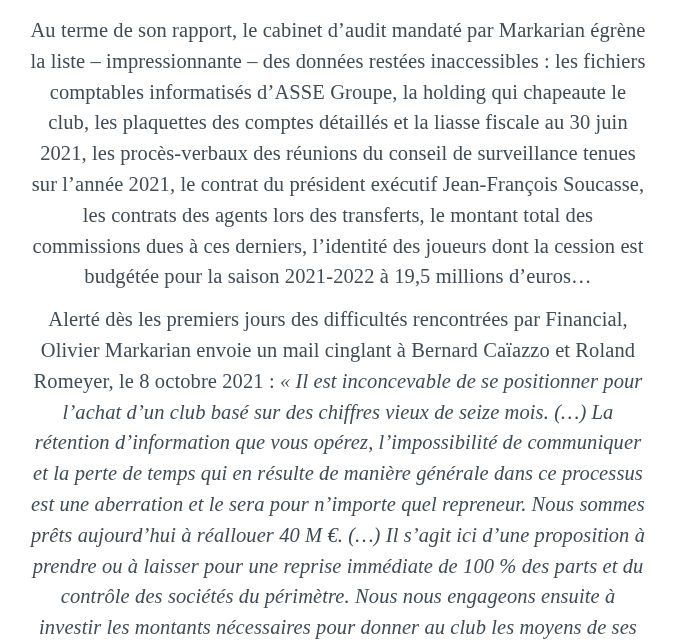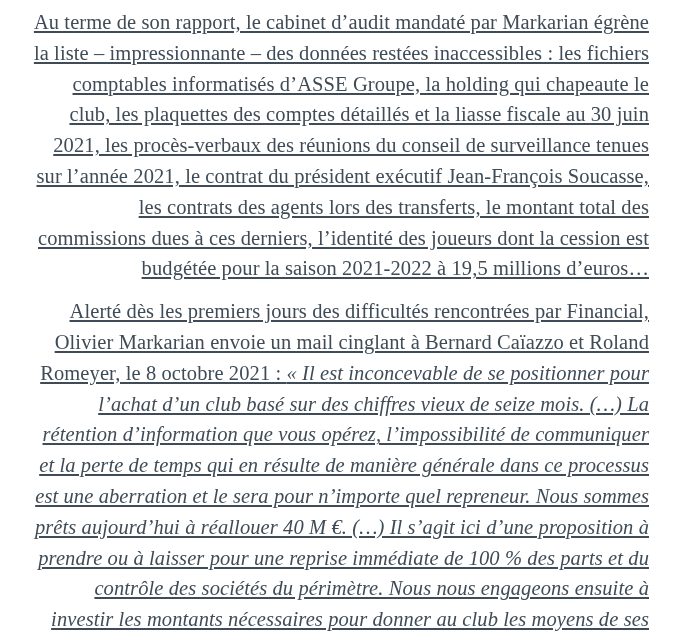--- a/index.html
+++ b/index.html
@@ -12,26 +12,25 @@
     min-height: 642px;
     box-sizing: border-box;
     font-family: "Liberation Serif", "DejaVu Serif", serif;
     color: #3f4b56;
     -webkit-font-smoothing: antialiased;
   }
   .article {
     padding: 3px 24px 0 27px;
   }
   .article p {
-    margin: 4px 0 12px 0;
+    margin: 12px 0 12px 0;
     font-size: 20.5px;
     line-height: 30.8px;
     letter-spacing: 0.1px;
-    text-align: right;
-    text-decoration: underline;
+    text-align: center;
   }
   .quote-text {
     font-style: italic;
   }
 </style>
 </head>
 <body>
 
 <article class="article">
   <p>Au terme de son rapport, le cabinet d’audit mandaté par Markarian égrène la liste – impressionnante – des données restées inaccessibles&nbsp;: les fichiers comptables informatisés d’ASSE Groupe, la holding qui chapeaute le club, les plaquettes des comptes détaillés et la liasse fiscale au 30 juin 2021, les procès-verbaux des réunions du conseil de surveillance tenues sur l’année 2021, le contrat du président exécutif Jean-François Soucasse, les contrats des agents lors des transferts, le montant total des commissions dues à ces derniers, l’identité des joueurs dont la cession est budgétée pour la saison 2021-2022 à 19,5 millions d’euros…</p>

